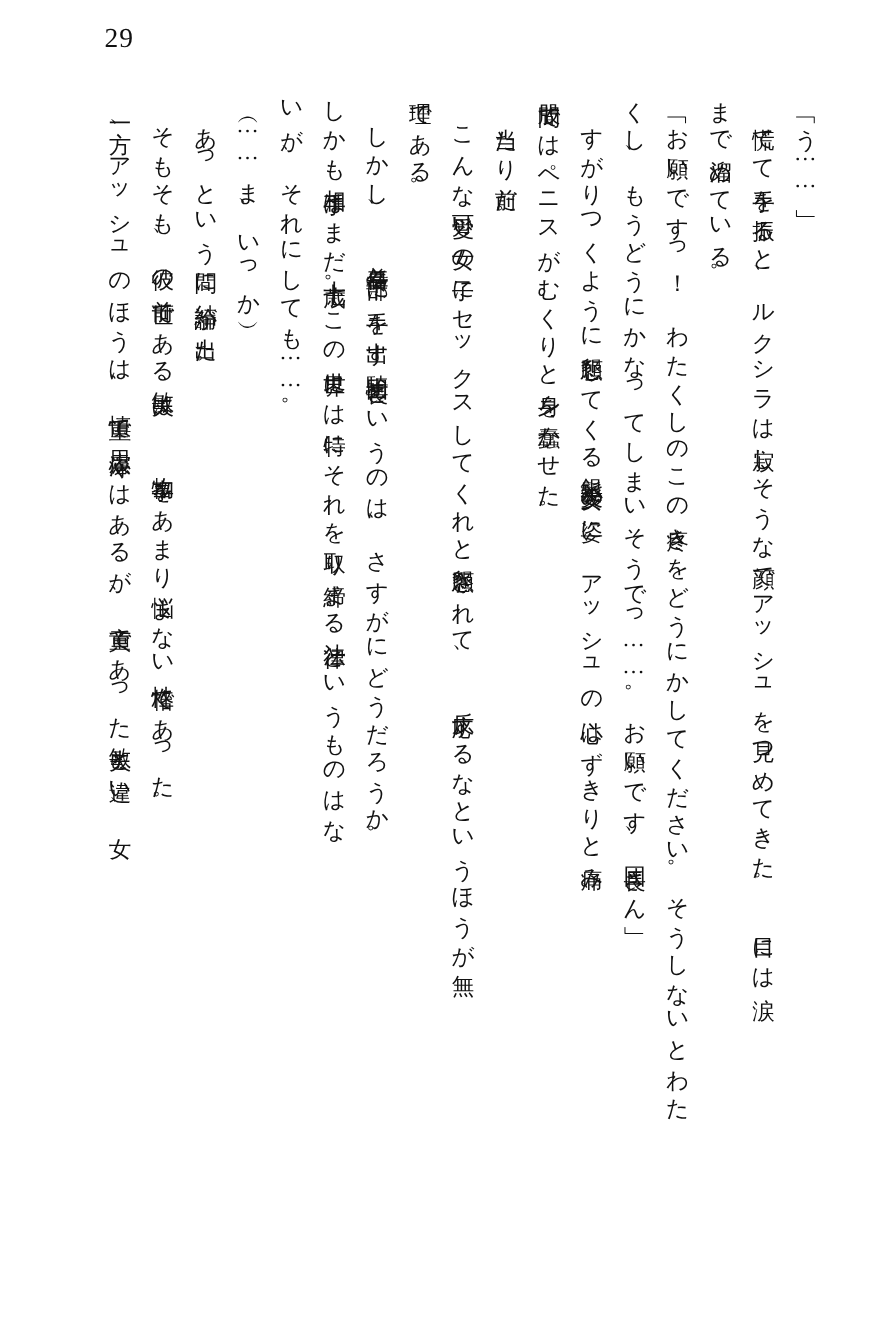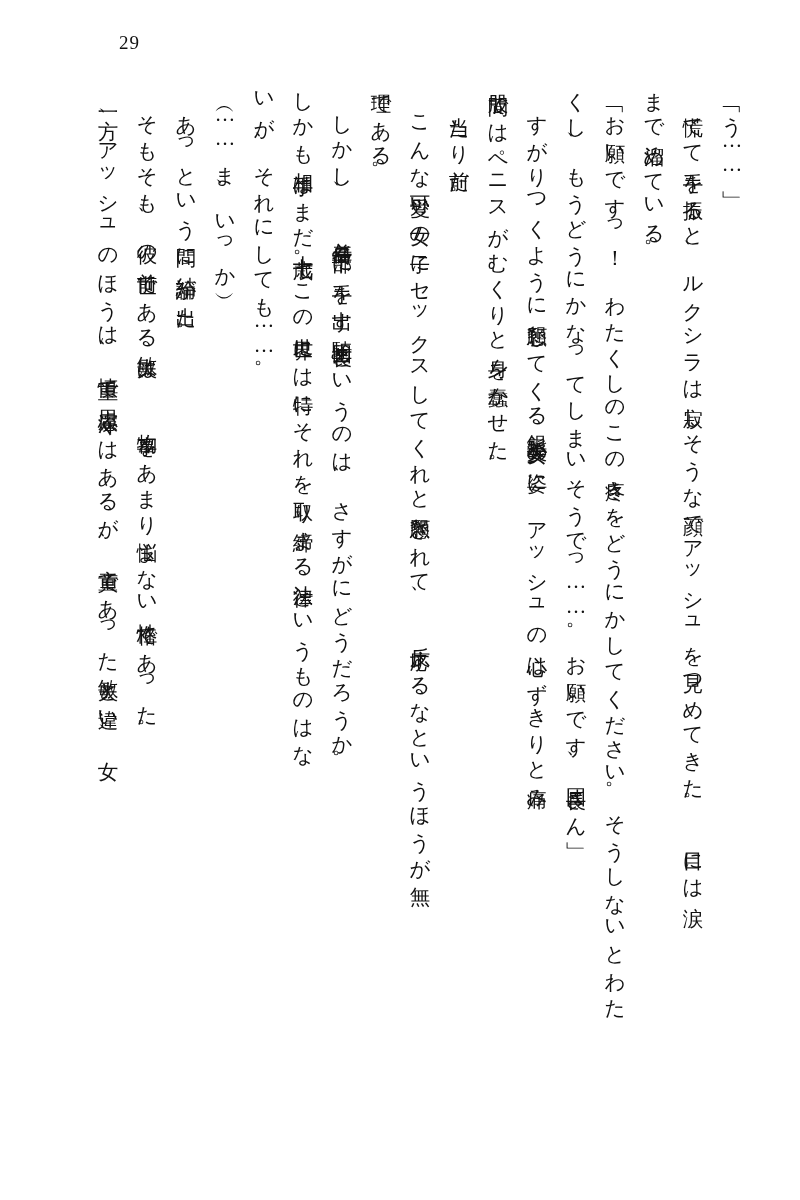--- a/index.html
+++ b/index.html
@@ -16,26 +16,25 @@
   }
   .page {
     position: relative;
     width: 800px;
     height: 1200px;
     background: #ffffff;
     box-sizing: border-box;
   }
   .page-number {
     position: absolute;
-    top: 32px;
+    top: 22px;
     left: 95px;
-    font-size: 19px;
+    font-size: 25px;
     letter-spacing: 1px;
     color: #111;
-    margin-left: 24px;
   }
   .text-body {
     position: absolute;
     top: 78px;
     right: 58px;
     bottom: 40px;
     left: 52px;
     display: flex;
     flex-direction: row-reverse;
     justify-content: flex-start;

